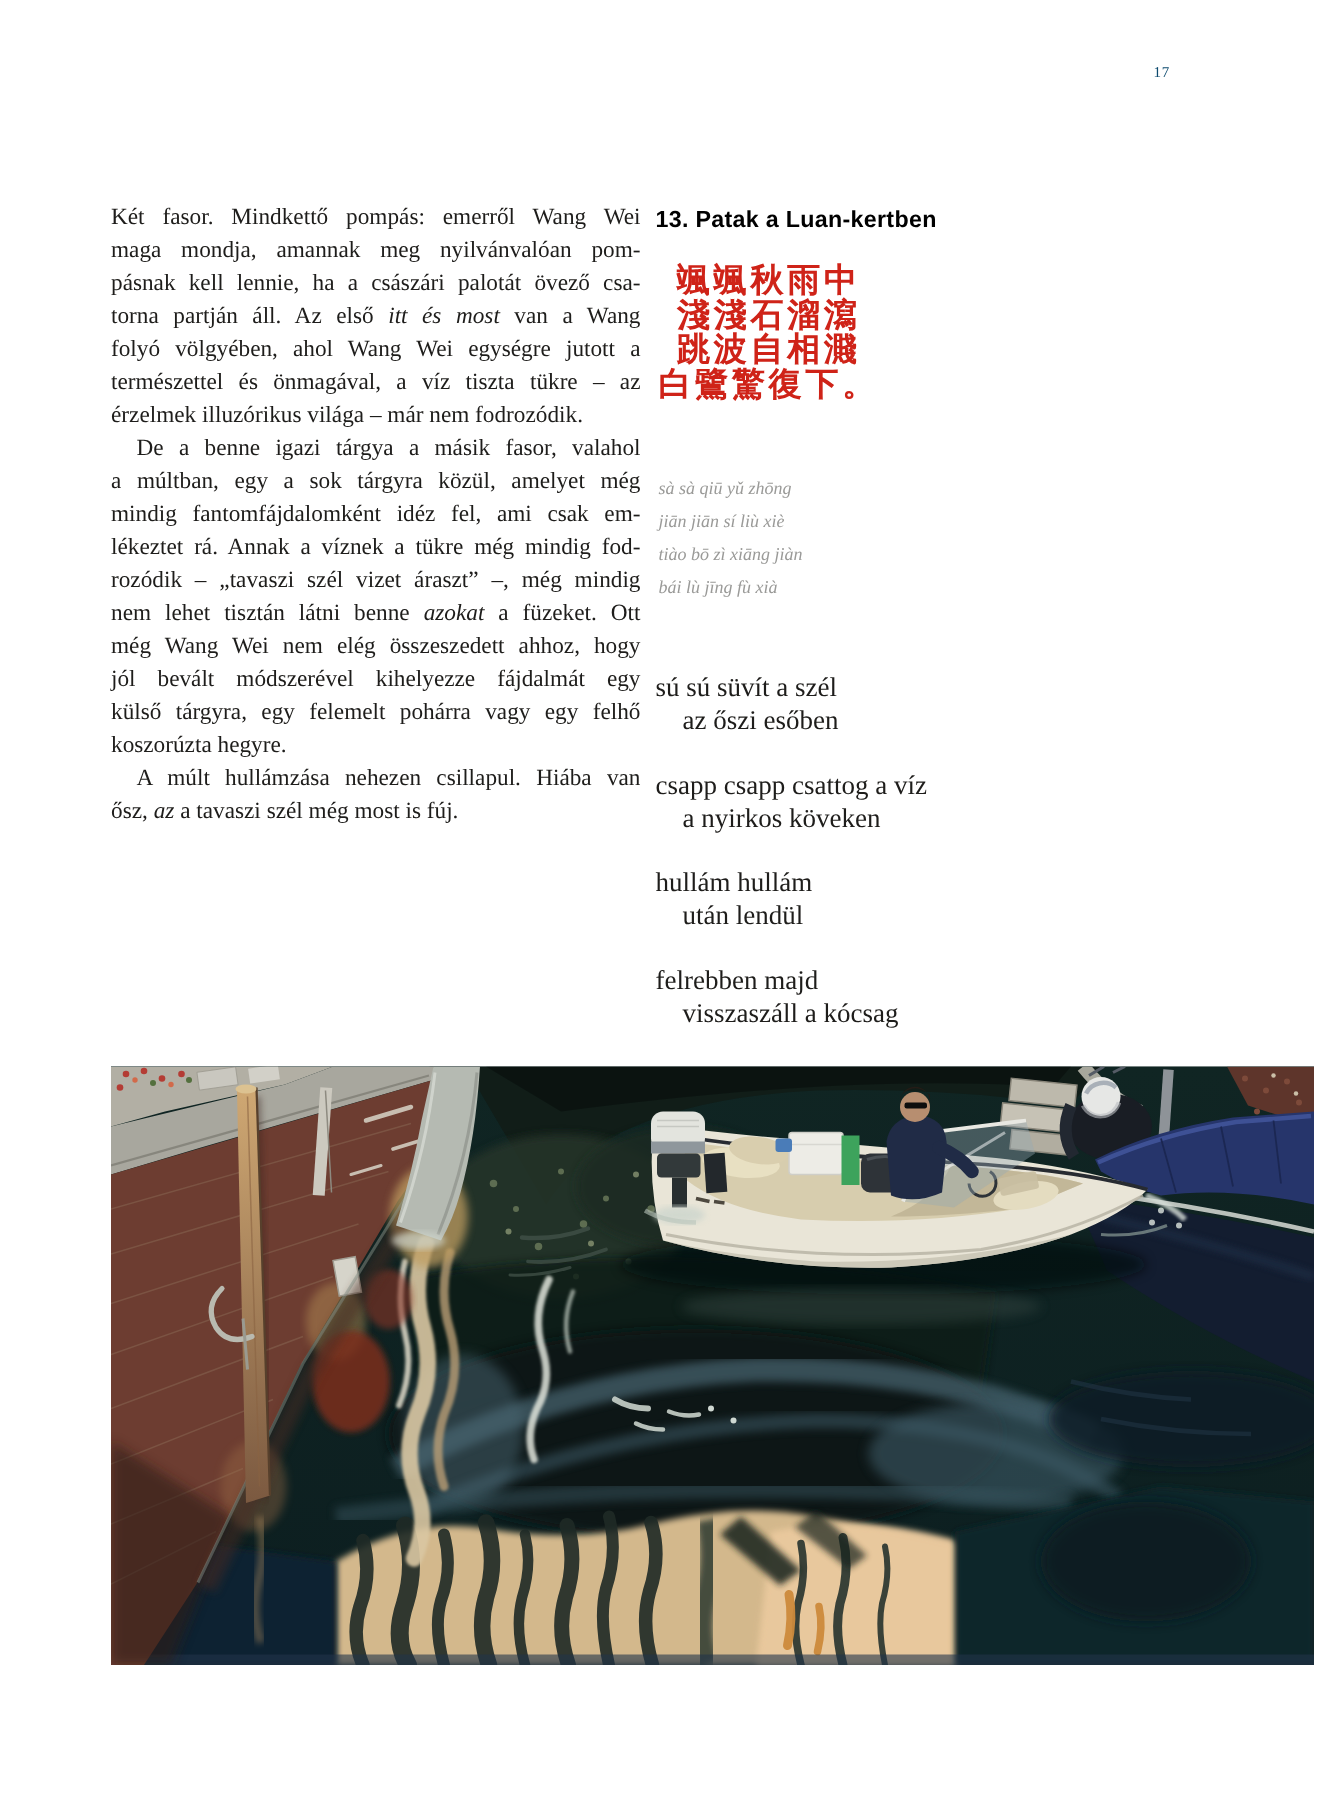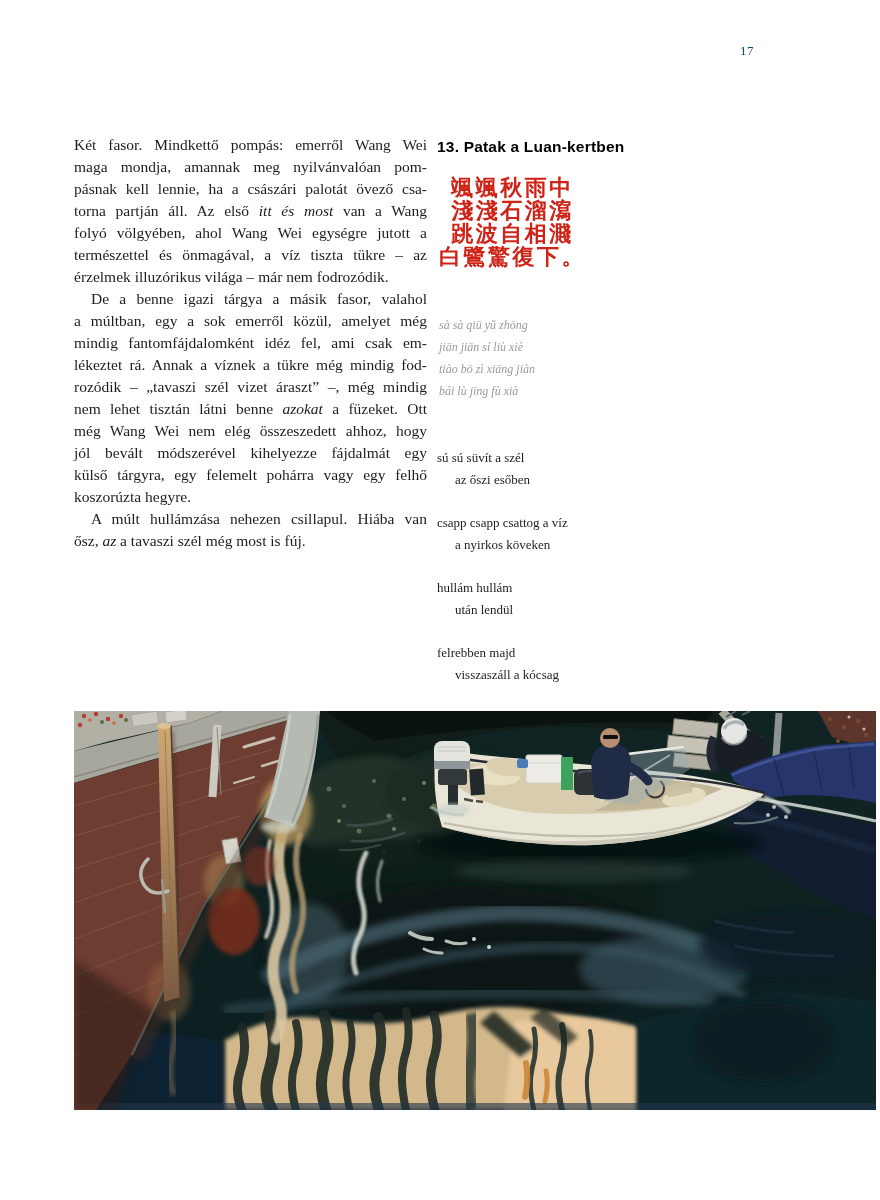--- a/index.html
+++ b/index.html
@@ -1,40 +1,40 @@
 <!DOCTYPE html>
 <html><head>
 <meta charset="utf-8">
 <style>
   html,body{margin:0;padding:0;}
   body{
     width:880px;height:1200px;background:#ffffff;position:relative;
     font-family:"Liberation Serif","DejaVu Serif",serif;color:#1e1d1b;
     overflow:hidden;
   }
-  .page-number{position:absolute;left:740px;top:43px;width:40px;text-align:left;
-    font-size:13px;letter-spacing:.5px;color:#0c4a6e;}
+  .page-number{position:absolute;left:740px;top:43px;width:40px;text-align:right;
+    font-size:10px;letter-spacing:.5px;color:#0c4a6e;}
   
   .article{position:absolute;left:74px;top:134px;width:353px;
     font-size:15.5px;line-height:22px;}
   .article .line{text-align:justify;text-align-last:justify;white-space:normal;}
   .article .line.last{text-align-last:left;}
   .article .para.indent .line:first-child{text-indent:17px;}
   .article em{font-style:italic;}
   
   .poem-title{position:absolute;left:437px;top:138px;margin:0;
     font-family:"Liberation Sans","DejaVu Sans",sans-serif;
     font-size:15.5px;font-weight:bold;color:#000000;letter-spacing:.2px;}
   .chinese{position:absolute;left:439px;top:176px;
     font-family:"DejaVu Sans",sans-serif;font-weight:bold;
     font-size:22px;line-height:23px;letter-spacing:2.5px;color:#cf2318;text-align:center;}
   .pinyin{position:absolute;left:439px;top:314px;
     font-style:italic;font-size:12px;line-height:22px;color:#9a9a98;}
   .stanzas{position:absolute;left:437px;top:447px;
-    font-size:13px;line-height:22px;}
+    font-size:18px;line-height:22px;}
   .stanza{margin:0 0 21px 0;}
   .stanza .l2{padding-left:18px;}
   
   .photo{position:absolute;left:74px;top:711px;width:802px;height:399px;margin:0;
     overflow:hidden;background:#0f2423;}
   .photo svg{display:block;width:802px;height:399px;}
 </style>
 </head>
 <body>
 
@@ -45,21 +45,21 @@
       <div class="line"><span>Két fasor. Mindkettő pompás: emerről Wang Wei</span></div>
       <div class="line"><span>maga mondja, amannak meg nyilvánvalóan pom-</span></div>
       <div class="line"><span>pásnak kell lennie, ha a császári palotát övező csa-</span></div>
       <div class="line"><span>torna partján áll. Az első </span><em>itt és most</em><span> van a Wang</span></div>
       <div class="line"><span>folyó völgyében, ahol Wang Wei egységre jutott a</span></div>
       <div class="line"><span>természettel és önmagával, a víz tiszta tükre – az</span></div>
       <div class="line last"><span>érzelmek illuzórikus világa – már nem fodrozódik.</span></div>
     </div>
     <div class="para indent">
       <div class="line"><span>De a benne igazi tárgya a másik fasor, valahol</span></div>
-      <div class="line"><span>a múltban, egy a sok emerről közül, amelyet még</span></div>
+      <div class="line"><span>a múltban, egy a sok tárgyra közül, amelyet még</span></div>
       <div class="line"><span>mindig fantomfájdalomként idéz fel, ami csak em-</span></div>
       <div class="line"><span>lékeztet rá. Annak a víznek a tükre még mindig fod-</span></div>
       <div class="line"><span>rozódik – „tavaszi szél vizet áraszt” –, még mindig</span></div>
       <div class="line"><span>nem lehet tisztán látni benne </span><em>azokat</em><span> a füzeket. Ott</span></div>
       <div class="line"><span>még Wang Wei nem elég összeszedett ahhoz, hogy</span></div>
       <div class="line"><span>jól bevált módszerével kihelyezze fájdalmát egy</span></div>
       <div class="line"><span>külső tárgyra, egy felemelt pohárra vagy egy felhő</span></div>
       <div class="line last"><span>koszorúzta hegyre.</span></div>
     </div>
     <div class="para indent">

